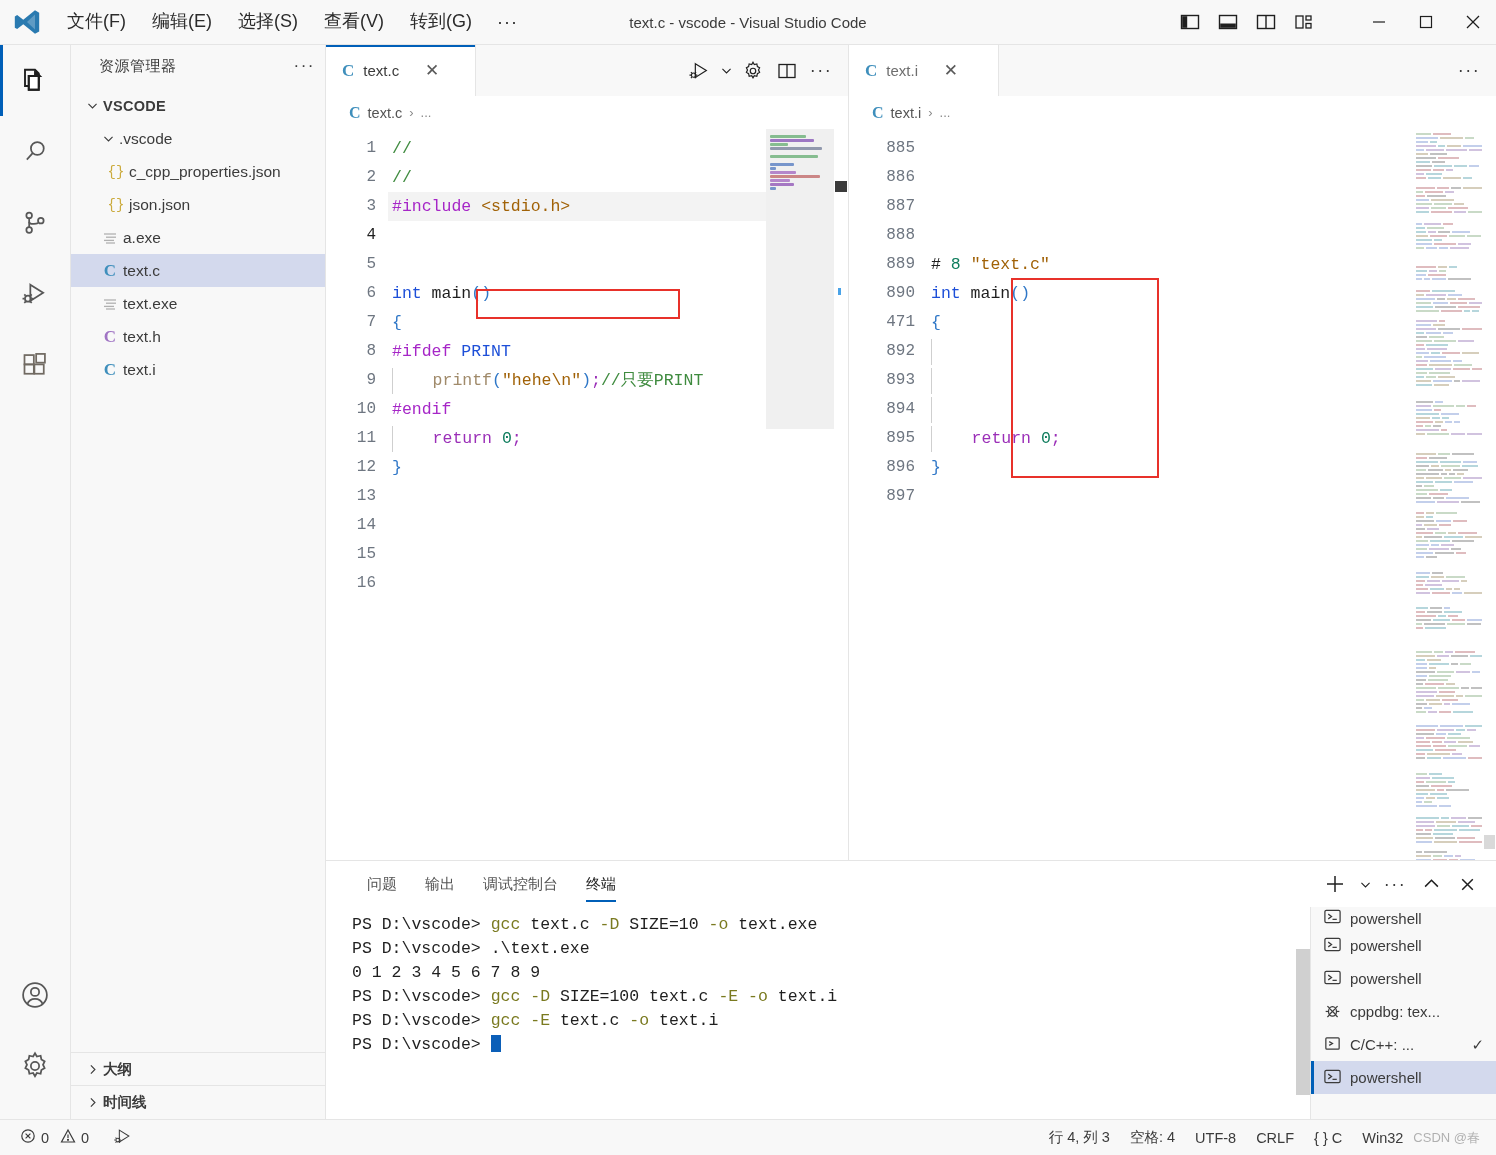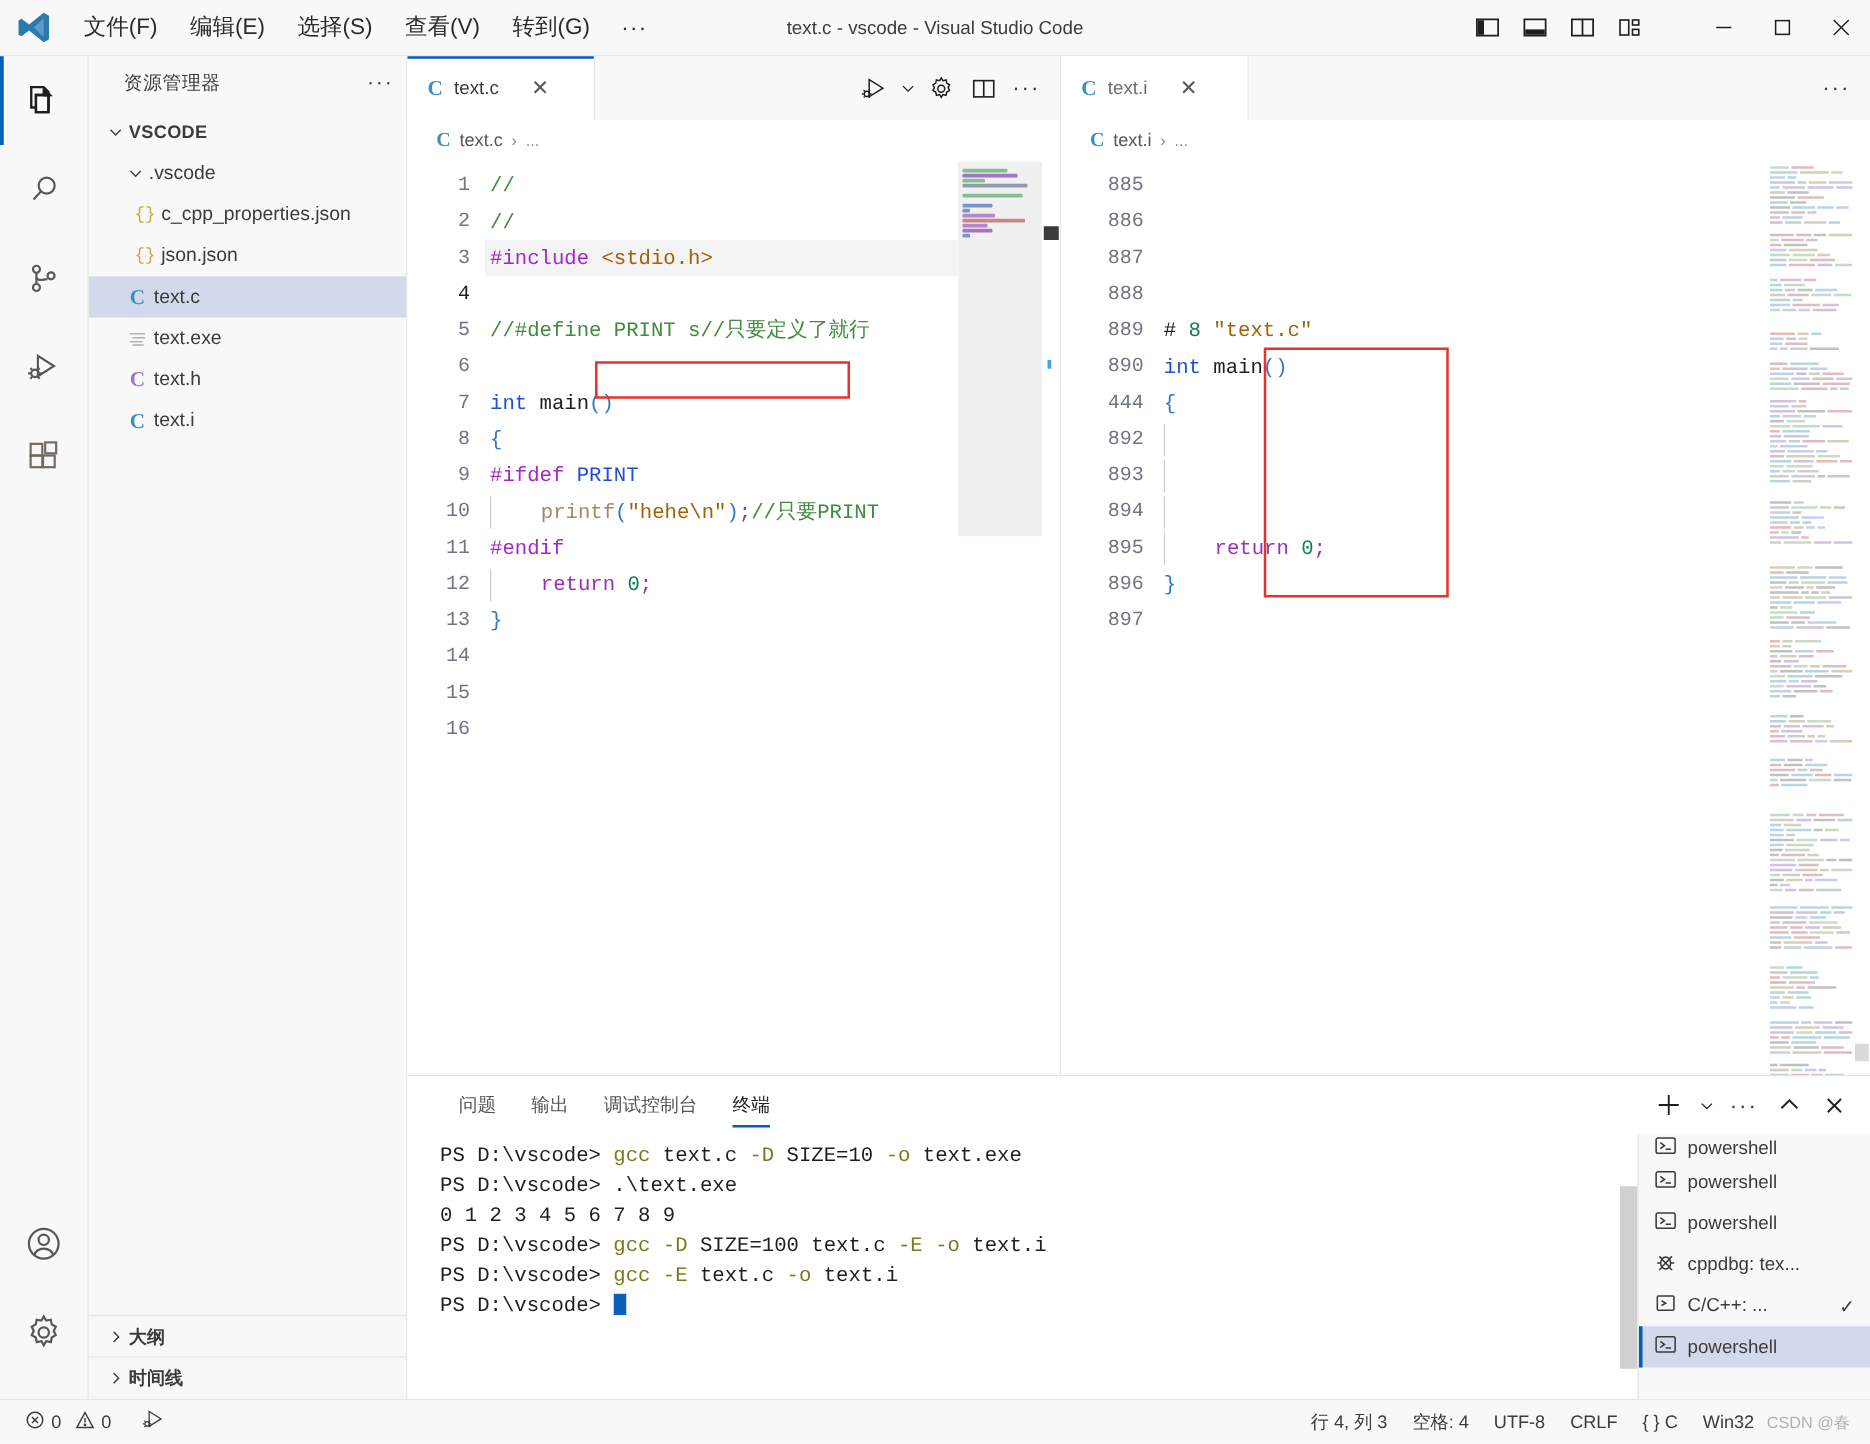--- a/index.html
+++ b/index.html
@@ -359,20 +359,31 @@
         <div class="tree-row" style="padding-left:32px">
           <span class="ficon json">{}</span>
           <span>c_cpp_properties.json</span>
         </div>
 
         <div class="tree-row" style="padding-left:32px">
           <span class="ficon json">{}</span>
           <span>json.json</span>
         </div>
 
+        <div class="tree-row" style="padding-left:26px">
+          <span class="ficon bin">
+            <svg width="16" height="16" viewBox="0 0 16 16" stroke="#b0b0b0" stroke-width="1.3">
+                <line x1="2" y1="4" x2="14" y2="4"></line>
+                <line x1="4" y1="7.2" x2="14" y2="7.2"></line>
+                <line x1="2" y1="10.4" x2="12" y2="10.4"></line>
+                <line x1="4" y1="13" x2="13" y2="13"></line>
+              </svg>
+          </span>
+          <span>a.exe</span>
+        </div>
 
         <div class="tree-row selected" style="padding-left:26px">
           <span class="ficon c">C</span>
           <span>text.c</span>
         </div>
 
         <div class="tree-row" style="padding-left:26px">
           <span class="ficon bin">
             <svg width="16" height="16" viewBox="0 0 16 16" stroke="#b0b0b0" stroke-width="1.3">
                 <line x1="2" y1="4" x2="14" y2="4"></line>
@@ -484,21 +495,20 @@
               <div>13</div>
               <div>14</div>
               <div>15</div>
               <div>16</div>
             </div>
             <div class="codelines" id="left-code">
                 <div class="cl"><span class="tok-cmt">//</span></div>
                 <div class="cl"><span class="tok-cmt">//</span></div>
                 <div class="cl hl"><span class="tok-pre">#include</span><span class="tok-plain"> </span><span class="tok-str">&lt;stdio.h&gt;</span></div>
                 <div class="cl">&nbsp;</div>
-                <div class="cl"><span class="tok-cmt">//#define PRINT s//只要定义了就行</span></div>
                 <div class="cl">&nbsp;</div>
                 <div class="cl"><span class="tok-kw">int</span><span class="tok-plain"> main</span><span class="tok-paren">()</span></div>
                 <div class="cl"><span class="tok-paren">{</span></div>
                 <div class="cl"><span class="tok-pre">#ifdef</span><span class="tok-plain"> </span><span class="tok-kw">PRINT</span></div>
                 <div class="cl"><span class="indent-guide">&nbsp;&nbsp;&nbsp;&nbsp;</span><span class="tok-fn">printf</span><span class="tok-paren">(</span><span class="tok-str">"hehe\n"</span><span class="tok-paren">)</span><span class="tok-ret">;</span><span class="tok-cmt">//只要PRINT</span></div>
                 <div class="cl"><span class="tok-pre">#endif</span></div>
                 <div class="cl"><span class="indent-guide">&nbsp;&nbsp;&nbsp;&nbsp;</span><span class="tok-ret">return</span><span class="tok-plain"> </span><span class="tok-num">0</span><span class="tok-ret">;</span></div>
                 <div class="cl"><span class="tok-paren">}</span></div>
                 <div class="cl">&nbsp;</div>
                 <div class="cl">&nbsp;</div>
@@ -550,21 +560,21 @@
           </div>
 
           <div class="code-area">
             <div class="gutter" style="width:78px;min-width:78px">
               <div>885</div>
               <div>886</div>
               <div>887</div>
               <div>888</div>
               <div>889</div>
               <div>890</div>
-              <div>444</div>
+              <div>471</div>
               <div>892</div>
               <div>893</div>
               <div>894</div>
               <div>895</div>
               <div>896</div>
               <div>897</div>
             </div>
             <div class="codelines" id="right-code">
                 <div class="cl">&nbsp;</div>
                 <div class="cl">&nbsp;</div>

